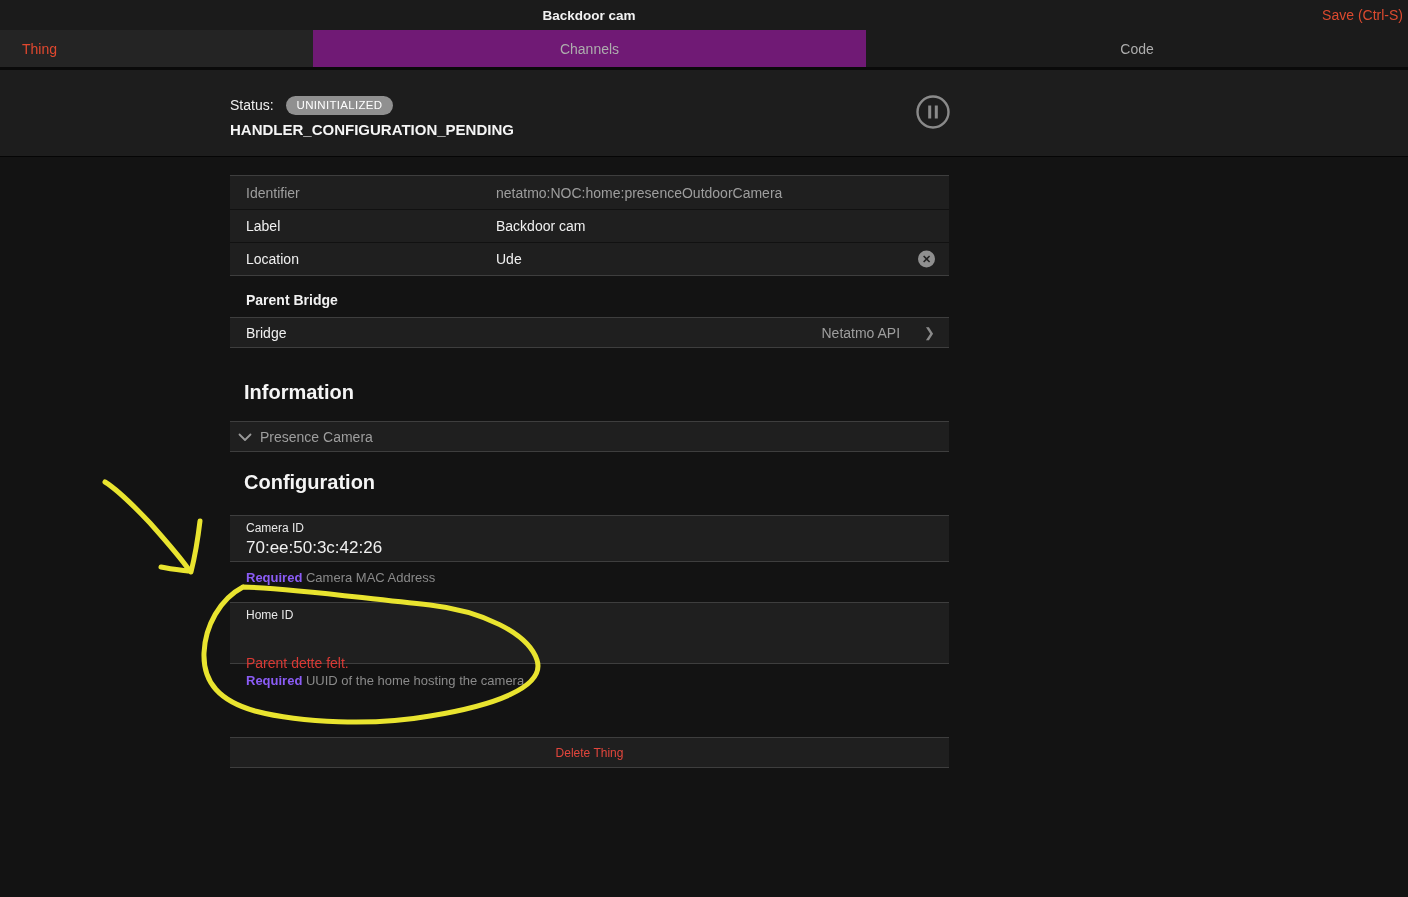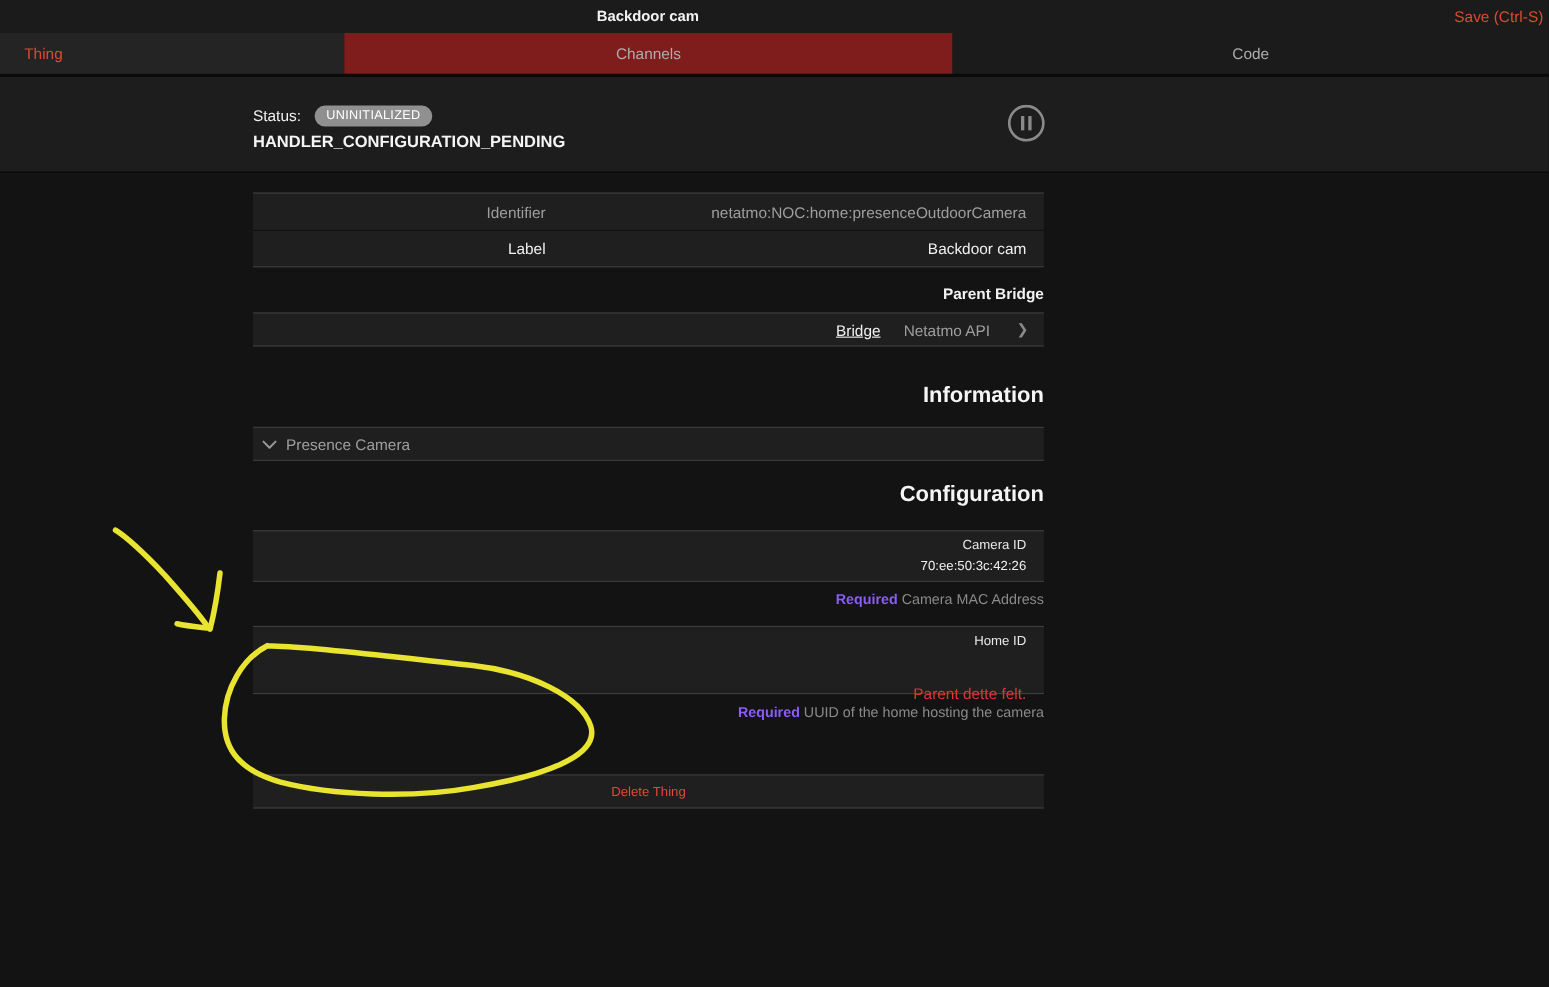--- a/index.html
+++ b/index.html
@@ -28,21 +28,21 @@
 
   
   .tabbar {
     display:flex; height:40px; border-bottom:3px solid #0a0a0a;
   }
   .tabbar .seg { display:flex; align-items:center; font-size:14px; }
   .tab-thing {
     width:313px; background:#242424; color:#e0482f; padding-left:22px;
   }
   .tab-channels {
-    width:553px; background:#7f1d1d; color:#adadad; justify-content:center;
+    width:553px; background:#701a75; color:#adadad; justify-content:center;
   }
   .tab-code {
     flex:1; background:#1b1b1b; color:#adadad; justify-content:center;
   }
 
   
   .status-section {
     position:relative; height:87px; background:#1d1d1d;
     border-bottom:1px solid #050505;
     padding:24px 0 0 230px;
@@ -56,21 +56,21 @@
   }
   .status-detail {
     margin-top:5px; font-size:15px; font-weight:bold; color:#f5f5f5;
   }
   .pause-btn {
     position:absolute; left:916px; top:25px;
     width:34px; height:34px; cursor:pointer;
   }
 
   
-  .content { padding-left:230px; width:949px;text-align:right; }
+  .content { padding-left:230px; width:949px; }
   .col { width:719px; }
 
   .list-block {
     background:#1f1f1f;
     border-top:1px solid #3e3e3e;
     border-bottom:1px solid #3e3e3e;
   }
   .kv-row {
     position:relative; display:flex; align-items:center; height:33px;
     padding:0 16px; font-size:14px;
@@ -89,21 +89,21 @@
 
   .group-heading {
     margin:16px 0 9px 16px; font-size:14px; font-weight:bold; color:#f2f2f2;
   }
   .link-row {
     display:flex; align-items:center; height:31px; padding:0 14px 0 16px;
     background:#1f1f1f; font-size:14px;
     border-top:1px solid #3e3e3e; border-bottom:1px solid #3e3e3e;
     cursor:pointer;
   }
-  .link-row .k { flex:1; color:#f0f0f0;text-decoration:underline; }
+  .link-row .k { flex:1; color:#f0f0f0; }
   .link-row .v { color:#9e9e9e; margin-right:24px;padding-left:21px; }
   .chevron-right { color:#8a8a8a; font-size:13px; line-height:1; }
 
   .big-heading {
     margin-top:31px; font-size:20px; font-weight:bold; color:#f5f5f5;
     padding-left:14px; line-height:26px;
   }
   .info-heading { margin-top:31px; }
   .config-heading { margin-top:17px; }
 
@@ -113,21 +113,21 @@
     border-top:1px solid #3e3e3e; border-bottom:1px solid #3e3e3e;
     cursor:pointer;
   }
   .chevron-down { width:14px; margin-right:8px; color:#9a9a9a; }
   .accordion-row .k { flex:1; color:#f0f0f0; }
   .accordion-row .v { color:#9e9e9e; }
 
   .field-block { padding:5px 16px 0 16px; }
   .field-block .field-label { font-size:12px; color:#e8e8e8; line-height:14px; }
   .field-block .field-value {
-    font-size:12px; color:#f0f0f0; line-height:15px; margin-top:5px;
+    font-size:17px; color:#f0f0f0; line-height:15px; margin-top:5px;
     padding-bottom:13px;
   }
   .camera-block { margin-top:20px; height:47px; }
   .home-block { margin-top:16px; height:62px; }
   .field-input { display:block; height:18px; margin-top:2px; }
   .field-error {
     font-size:14px; color:#d93a35; line-height:15px; margin-top:14px;
   }
   .helper {
     margin-top:8px; padding-left:16px; font-size:13px; color:#8a8a8a;
@@ -183,20 +183,25 @@
 
     <div class="list-block" style="margin-top:18px;">
       <div class="kv-row muted">
         <span class="k">Identifier</span>
         <span class="v">netatmo:NOC:home:presenceOutdoorCamera</span>
       </div>
       <div class="kv-row">
         <span class="k">Label</span>
         <span class="v">Backdoor cam</span>
       </div>
+      <div class="kv-row">
+        <span class="k">Location</span>
+        <span class="v">Ude</span>
+        <span class="clear-icon">✕</span>
+      </div>
     </div>
 
     <div class="group-heading">Parent Bridge</div>
     <div class="link-row">
       <span class="k">Bridge</span>
       <span class="v">Netatmo API</span>
       <span class="chevron-right">❯</span>
     </div>
 
     <div class="big-heading info-heading">Information</div>

